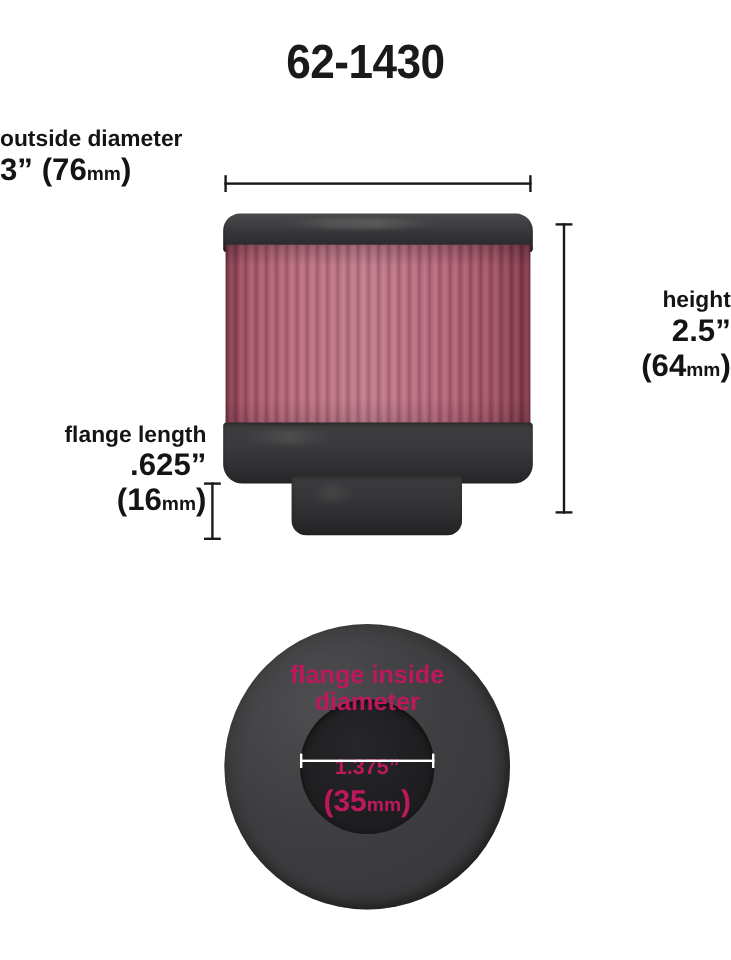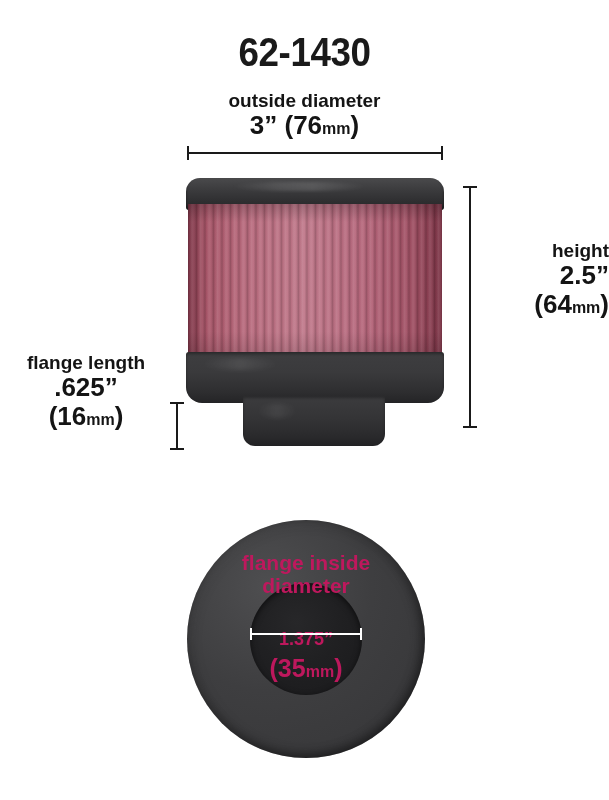--- a/index.html
+++ b/index.html
@@ -54,27 +54,27 @@
     font-weight: bold;
     display: block;
   }
   .lbl .unit {
     font-size: 16px;
     font-weight: bold;
   }
 
   
   #od-label {
-    left: 0; top: 90px; width: 609px; text-align: center;
+    left: 0; top: 106px; width: 609px; text-align: left;
   }
   #height-label {
     left: 490px; top: 240px; width: 119px; text-align: right;
   }
   #flange-len-label {
-    left: 0; top: 352px; width: 172px; text-align: center;
+    left: 0; top: 352px; width: 172px; text-align: right;
   }
 
   
   .dim-h {
     position: absolute;
     height: 2px;
     background: #1a1a1a;
   }
   .dim-h::before, .dim-h::after {
     content: "";

